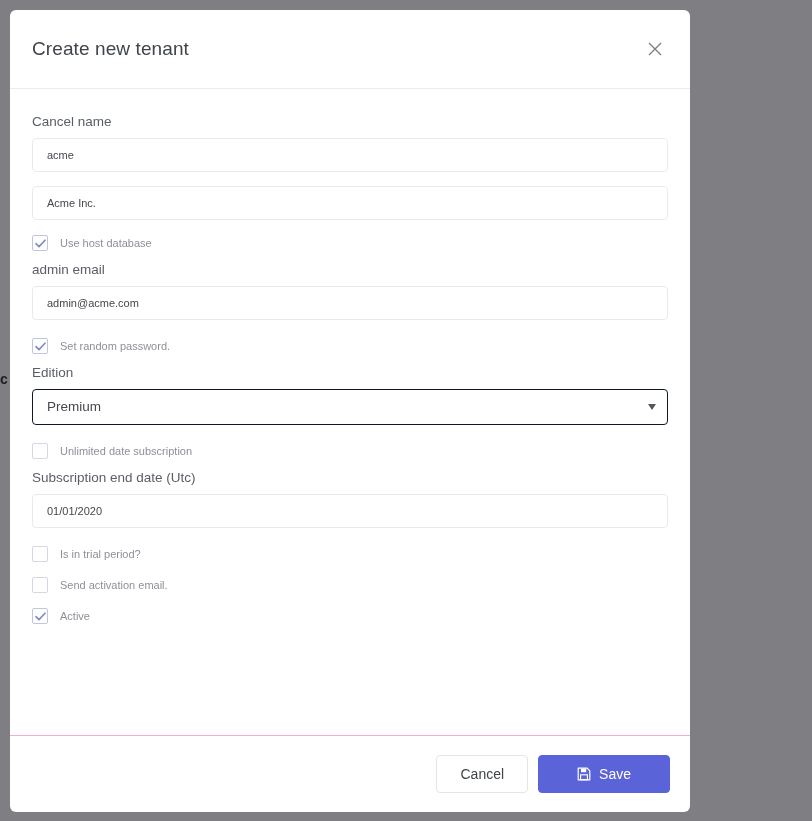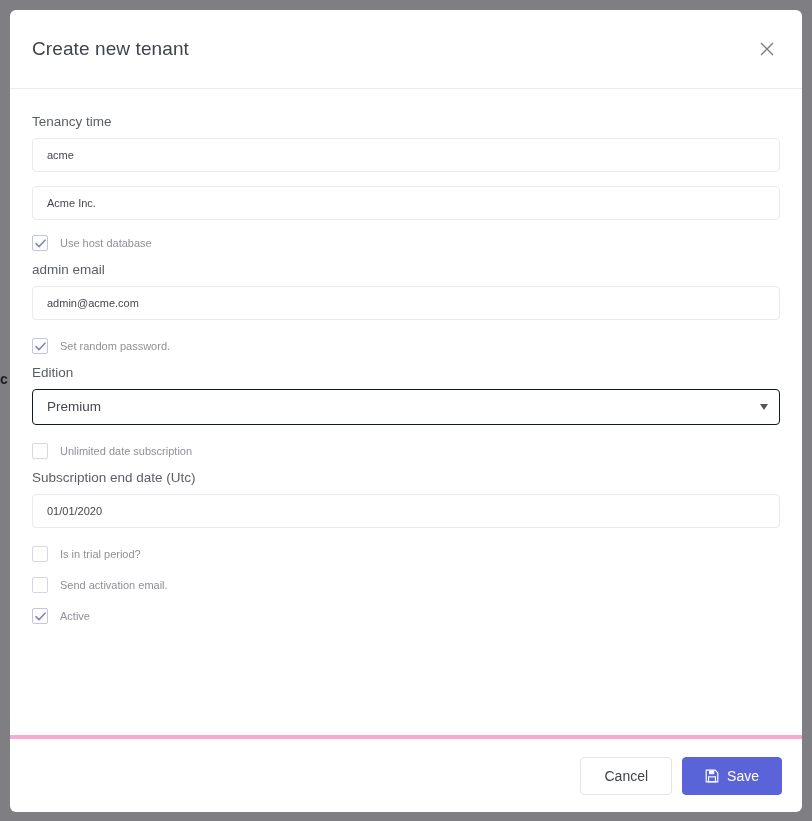--- a/index.html
+++ b/index.html
@@ -27,21 +27,21 @@
     font-weight: 700;
     line-height: 20px;
     overflow: hidden;
     white-space: nowrap;
   }
 
   .modal {
     position: absolute;
     left: 10px;
     top: 10px;
-    width: 792px;
+    width: 680px;
     height: 802px;
     background: #ffffff;
     border-radius: 6px;
     box-sizing: border-box;
     display: flex;
     flex-direction: column;
     overflow: hidden;
   }
 
   
@@ -172,21 +172,21 @@
     font-size: 11px;
     color: #8e9098;
     line-height: 17px;
     cursor: pointer;
     user-select: none;
   }
 
   
   .modal-footer {
     flex: 0 0 77px;
-    border-top: 4px solid #f9a8d4;
+    border-top: 1px solid #f9a8d4;
     display: flex;
     align-items: center;
     justify-content: flex-end;
     padding: 0 20px 0 22px;
     box-sizing: border-box;
     gap: 10px;
   }
   .btn {
     font-family: "Liberation Sans", sans-serif;
     font-size: 14px;
@@ -202,21 +202,21 @@
   .btn-cancel {
     background: #ffffff;
     border: 1px solid #e4e5e9;
     color: #3f434a;
     padding: 0 23px;
   }
   .btn-save {
     background: #5b63d8;
     border: 1px solid #5b63d8;
     color: #ffffff;
-    padding: 0 22px;
+    padding: 0 38px;
   }
   .btn-save svg { display: block; }
 </style>
 </head>
 <body>
 
 <div class="bg-bleed">c</div>
 
 <div class="modal">
 
@@ -225,21 +225,21 @@
     <button class="close-btn" aria-label="Close">
       <svg width="14" height="14" viewBox="0 0 14 14" aria-hidden="true">
         <path d="M1 1 L13 13 M13 1 L1 13" stroke="#7c7c82" stroke-width="1.3" fill="none"></path>
       </svg>
     </button>
   </div>
 
   <div class="modal-body">
 
     <div class="field-block">
-      <div class="field-label">Tenancy time</div>
+      <div class="field-label">Cancel name</div>
       <input class="text-input" type="text" value="acme" style="">
     </div>
 
     <div class="field-block tight">
       <input class="text-input" type="text" value="Acme Inc." style="">
     </div>
 
     <div class="check-row">
       <span class="cbox">
         <svg width="11" height="9" viewBox="0 0 11 9" aria-hidden="true">

